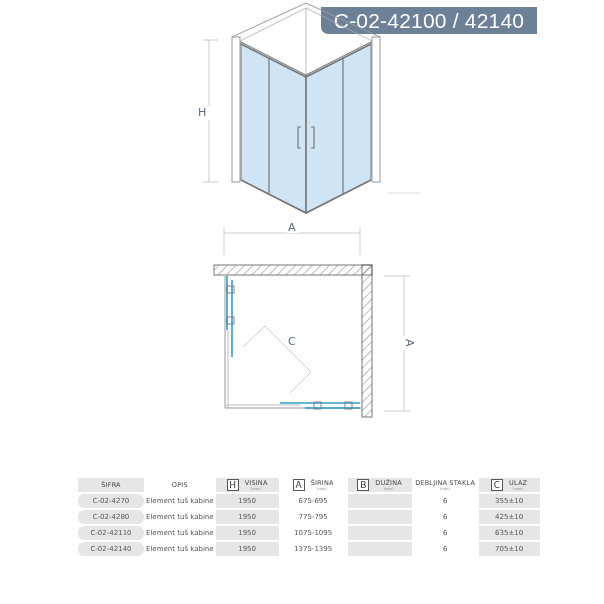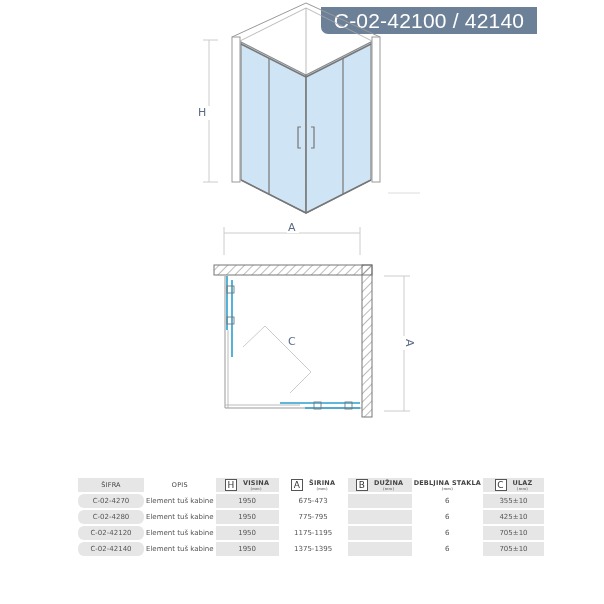--- a/index.html
+++ b/index.html
@@ -14,21 +14,21 @@
   table.spec td{height:14px;padding:0;text-align:center;vertical-align:middle;white-space:nowrap;}
   td.g{background:#e6e6e6;}
   td.w{background:#ffffff;}
   td.left{text-align:left;padding-left:8px;border-radius:6px;}
   td.desc{text-align:left;padding-left:6px;margin-top:32px;}
   .hdr{font-size:6.5px;color:#444;letter-spacing:0.2px;}
   .unit{display:block;font-size:3.5px;color:#888;line-height:4px;}
   .lettbox{display:inline-block;width:10px;height:10px;border:1px solid #555;font-size:9px;line-height:10px;
     text-align:center;color:#333;background:#fff;margin-right:6px;vertical-align:middle;font-family:"DejaVu Sans",sans-serif;}
   .hcell{display:flex;align-items:center;justify-content:center;}
-  .htxt{display:inline-block;text-align:center;font-weight:bold;}
+  .htxt{display:inline-block;text-align:center;}
 </style>
 </head>
 <body>
 
 <div class="badge">C-02-42100 / 42140</div>
 
 <svg class="drawing" width="604" height="470" viewBox="0 0 604 470">
   <defs>
     <pattern id="hatch" width="6" height="6" patternUnits="userSpaceOnUse" patternTransform="rotate(45)">
       <line x1="0" y1="0" x2="0" y2="6" stroke="#777" stroke-width="1"></line>
@@ -143,42 +143,42 @@
             <span class="lettbox">C</span>
             <span class="htxt"><span>ULAZ</span><span class="unit">(mm)</span></span>
           </div>
     </td>
   </tr>
 
   <tr>
     <td class="g left">C-02-4270</td>
     <td class="w desc">Element tuš kabine</td>
     <td class="g">1950</td>
-    <td class="w">675-473</td>
+    <td class="w">675-695</td>
     <td class="g"></td>
     <td class="w">6</td>
     <td class="g">355±10</td>
   </tr>
   <tr>
     <td class="g left">C-02-4280</td>
     <td class="w desc">Element tuš kabine</td>
     <td class="g">1950</td>
     <td class="w">775-795</td>
     <td class="g"></td>
     <td class="w">6</td>
     <td class="g">425±10</td>
   </tr>
   <tr>
-    <td class="g left">C-02-42120</td>
+    <td class="g left">C-02-42110</td>
     <td class="w desc">Element tuš kabine</td>
     <td class="g">1950</td>
-    <td class="w">1175-1195</td>
+    <td class="w">1075-1095</td>
     <td class="g"></td>
     <td class="w">6</td>
-    <td class="g">705±10</td>
+    <td class="g">635±10</td>
   </tr>
   <tr>
     <td class="g left">C-02-42140</td>
     <td class="w desc">Element tuš kabine</td>
     <td class="g">1950</td>
     <td class="w">1375-1395</td>
     <td class="g"></td>
     <td class="w">6</td>
     <td class="g">705±10</td>
   </tr>

